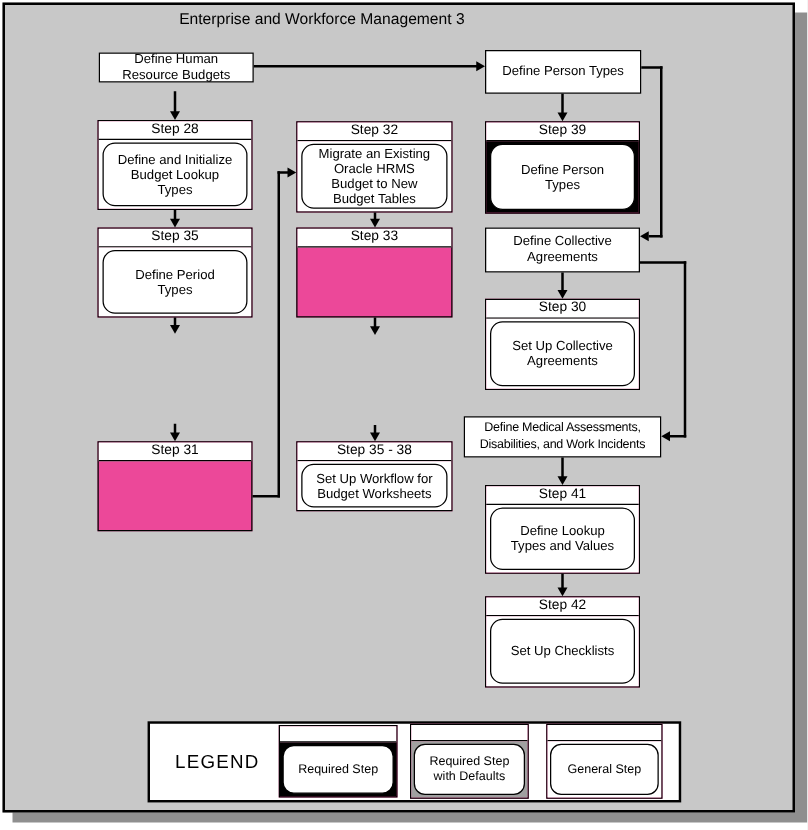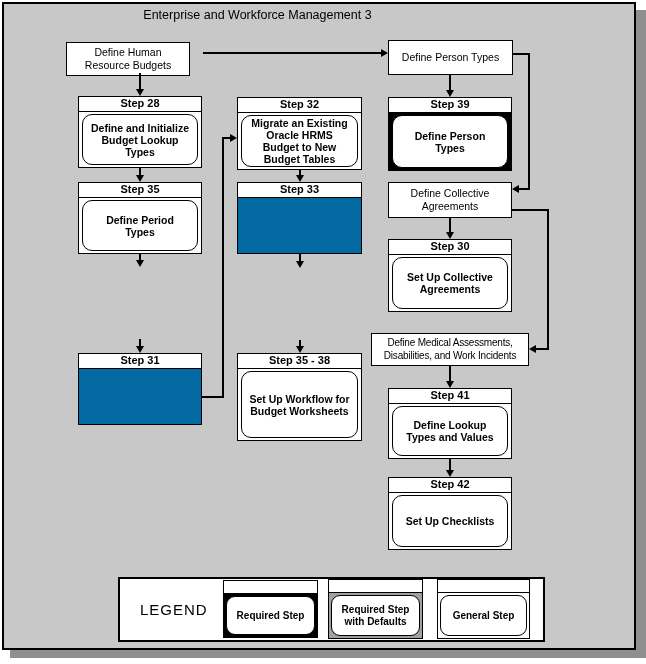--- a/index.html
+++ b/index.html
@@ -6,22 +6,22 @@
   .page{position:relative;width:646px;height:664px;background:#ffffff;
         font-family:"Liberation Sans",sans-serif;color:#000;overflow:hidden;}
   .shadow{position:absolute;left:10px;top:10px;width:636px;height:648px;background:#8f8f8f;}
   .panel{position:absolute;left:2px;top:2px;width:634px;height:648px;background:#c8c8c8;
          border:2px solid #000;box-sizing:border-box;}
   .title{position:absolute;left:0;top:8px;width:515px;text-align:center;font-size:12.5px;}
   .node{position:absolute;background:#fff;border:1px solid #000;box-sizing:border-box;
         display:flex;align-items:center;justify-content:center;text-align:center;
         font-size:10.5px;line-height:13px;white-space:pre-line;}
   .node.small-text{font-size:10px;letter-spacing:-0.2px;line-height:12.5px;}
-  .step{position:absolute;background:#0369a1;border:1px solid #000;box-sizing:border-box;
-        display:flex;flex-direction:column;font-weight:bold;}
+  .step{position:absolute;background:#ec4899;border:1px solid #000;box-sizing:border-box;
+        display:flex;flex-direction:column;}
   .step-header{flex:none;height:14px;line-height:13px;border-bottom:1px solid #000;
         text-align:center;font-size:11px;background:#fff;}
   .step-body{flex:1;position:relative;background:#fff;}
   .step-body.required{background:#000000;}
   .step-body.required-defaults{background:#a0a0a0;}
   .step-inner{position:absolute;left:3px;right:3px;top:2px;bottom:2px;background:#fff;
         border:1px solid #000;border-radius:10px;display:flex;align-items:center;
         justify-content:center;text-align:center;font-size:10.5px;line-height:12px;
         white-space:pre-line;}
   .sample .step-header{height:12px;}
@@ -37,21 +37,21 @@
         font-size:15px;letter-spacing:1px;}
 </style>
 </head>
 <body>
 
 <div class="page">
   <div class="shadow"></div>
   <div class="panel"></div>
   <div class="title">Enterprise and Workforce Management 3</div>
 
-  <div class="node" style="left:66px;top:42px;width:124px;height:34px">Define Human
+  <div class="node" style="left:79px;top:42px;width:124px;height:24px">Define Human
 Resource Budgets</div>
   <div class="node" style="left:388px;top:40px;width:125px;height:35px">Define Person Types</div>
   <div class="node" style="left:388px;top:182px;width:124px;height:36px">Define Collective
 Agreements</div>
   <div class="node small-text" style="left:371px;top:333px;width:158px;height:33px">Define Medical Assessments,
 Disabilities, and Work Incidents</div>
 
   <div class="step" style="left:78px;top:96px;width:124px;height:72px">
     <div class="step-header">Step 28</div>
     <div class="step-body">
@@ -76,21 +76,21 @@
     <div class="step-body">
       <div class="step-inner">Migrate an Existing
 Oracle HRMS
 Budget to New
 Budget Tables</div>
     </div>
   </div>
   <div class="step" style="left:237px;top:182px;width:125px;height:72px">
     <div class="step-header">Step 33</div>
   </div>
-  <div class="step" style="left:237px;top:353px;width:125px;height:88px">
+  <div class="step" style="left:237px;top:353px;width:125px;height:56px">
     <div class="step-header">Step 35 - 38</div>
     <div class="step-body">
       <div class="step-inner">Set Up Workflow for
 Budget Worksheets</div>
     </div>
   </div>
 
   <div class="step" style="left:388px;top:97px;width:124px;height:74px">
     <div class="step-header">Step 39</div>
     <div class="step-body required">

